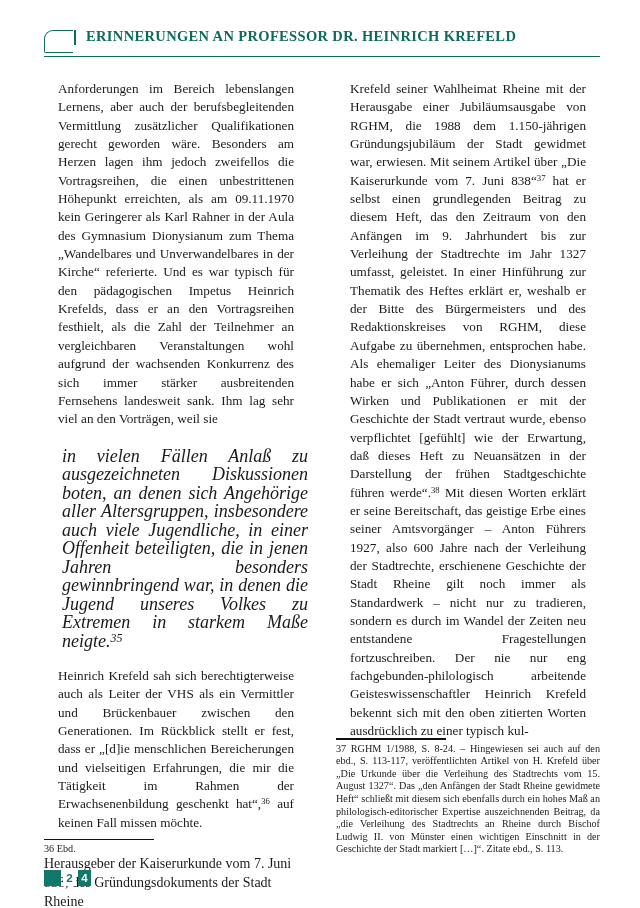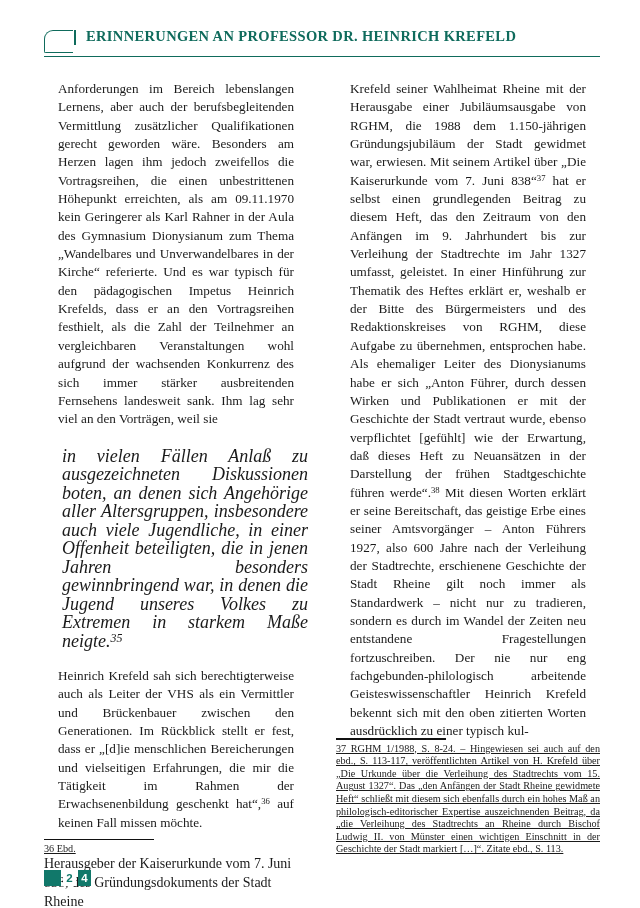--- a/index.html
+++ b/index.html
@@ -133,21 +133,20 @@
     width: 110px;
     height: 1.4px;
     background: #111111;
     margin-bottom: 3px;
   }
   .fn {
     font-size: 10.2px;
     line-height: 12.6px;
     text-align: justify;
     margin: 0;
-    text-decoration: underline;
   }
   .fn + .fn { margin-top: 7px; }
 
   
   .folio {
     position: absolute;
     left: 44px;
     bottom: 22px;
     display: flex;
     align-items: center;

